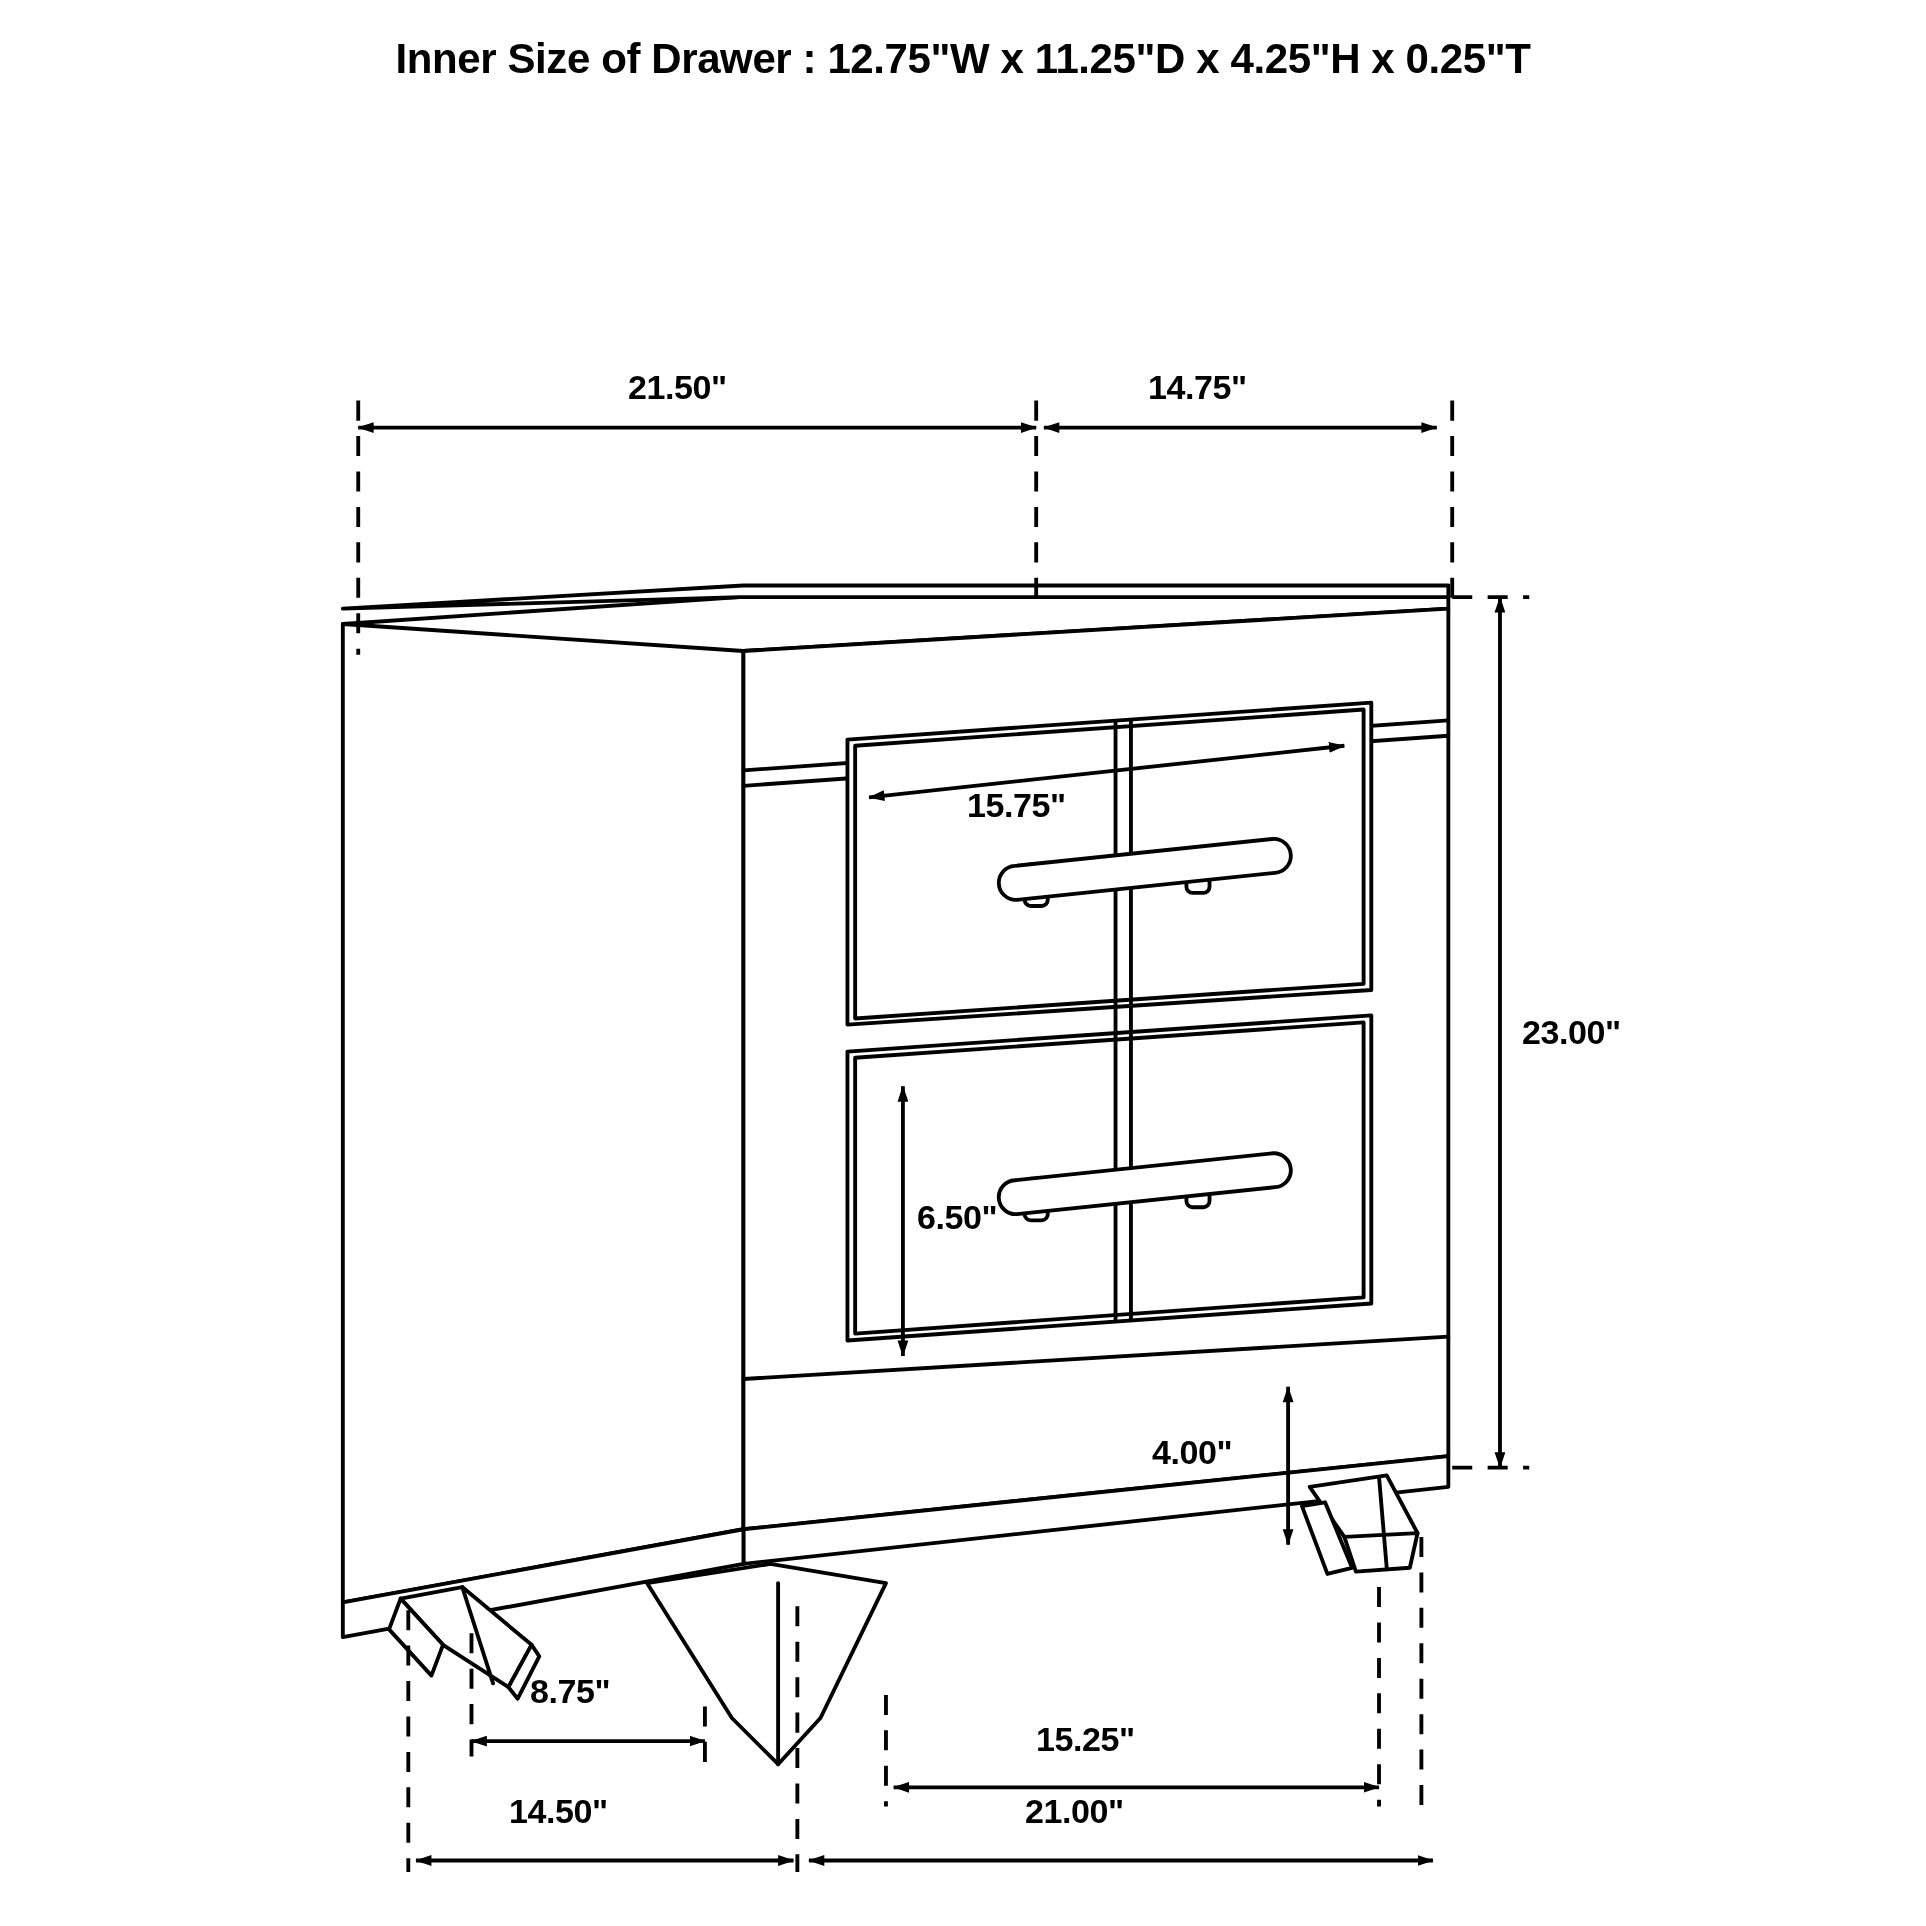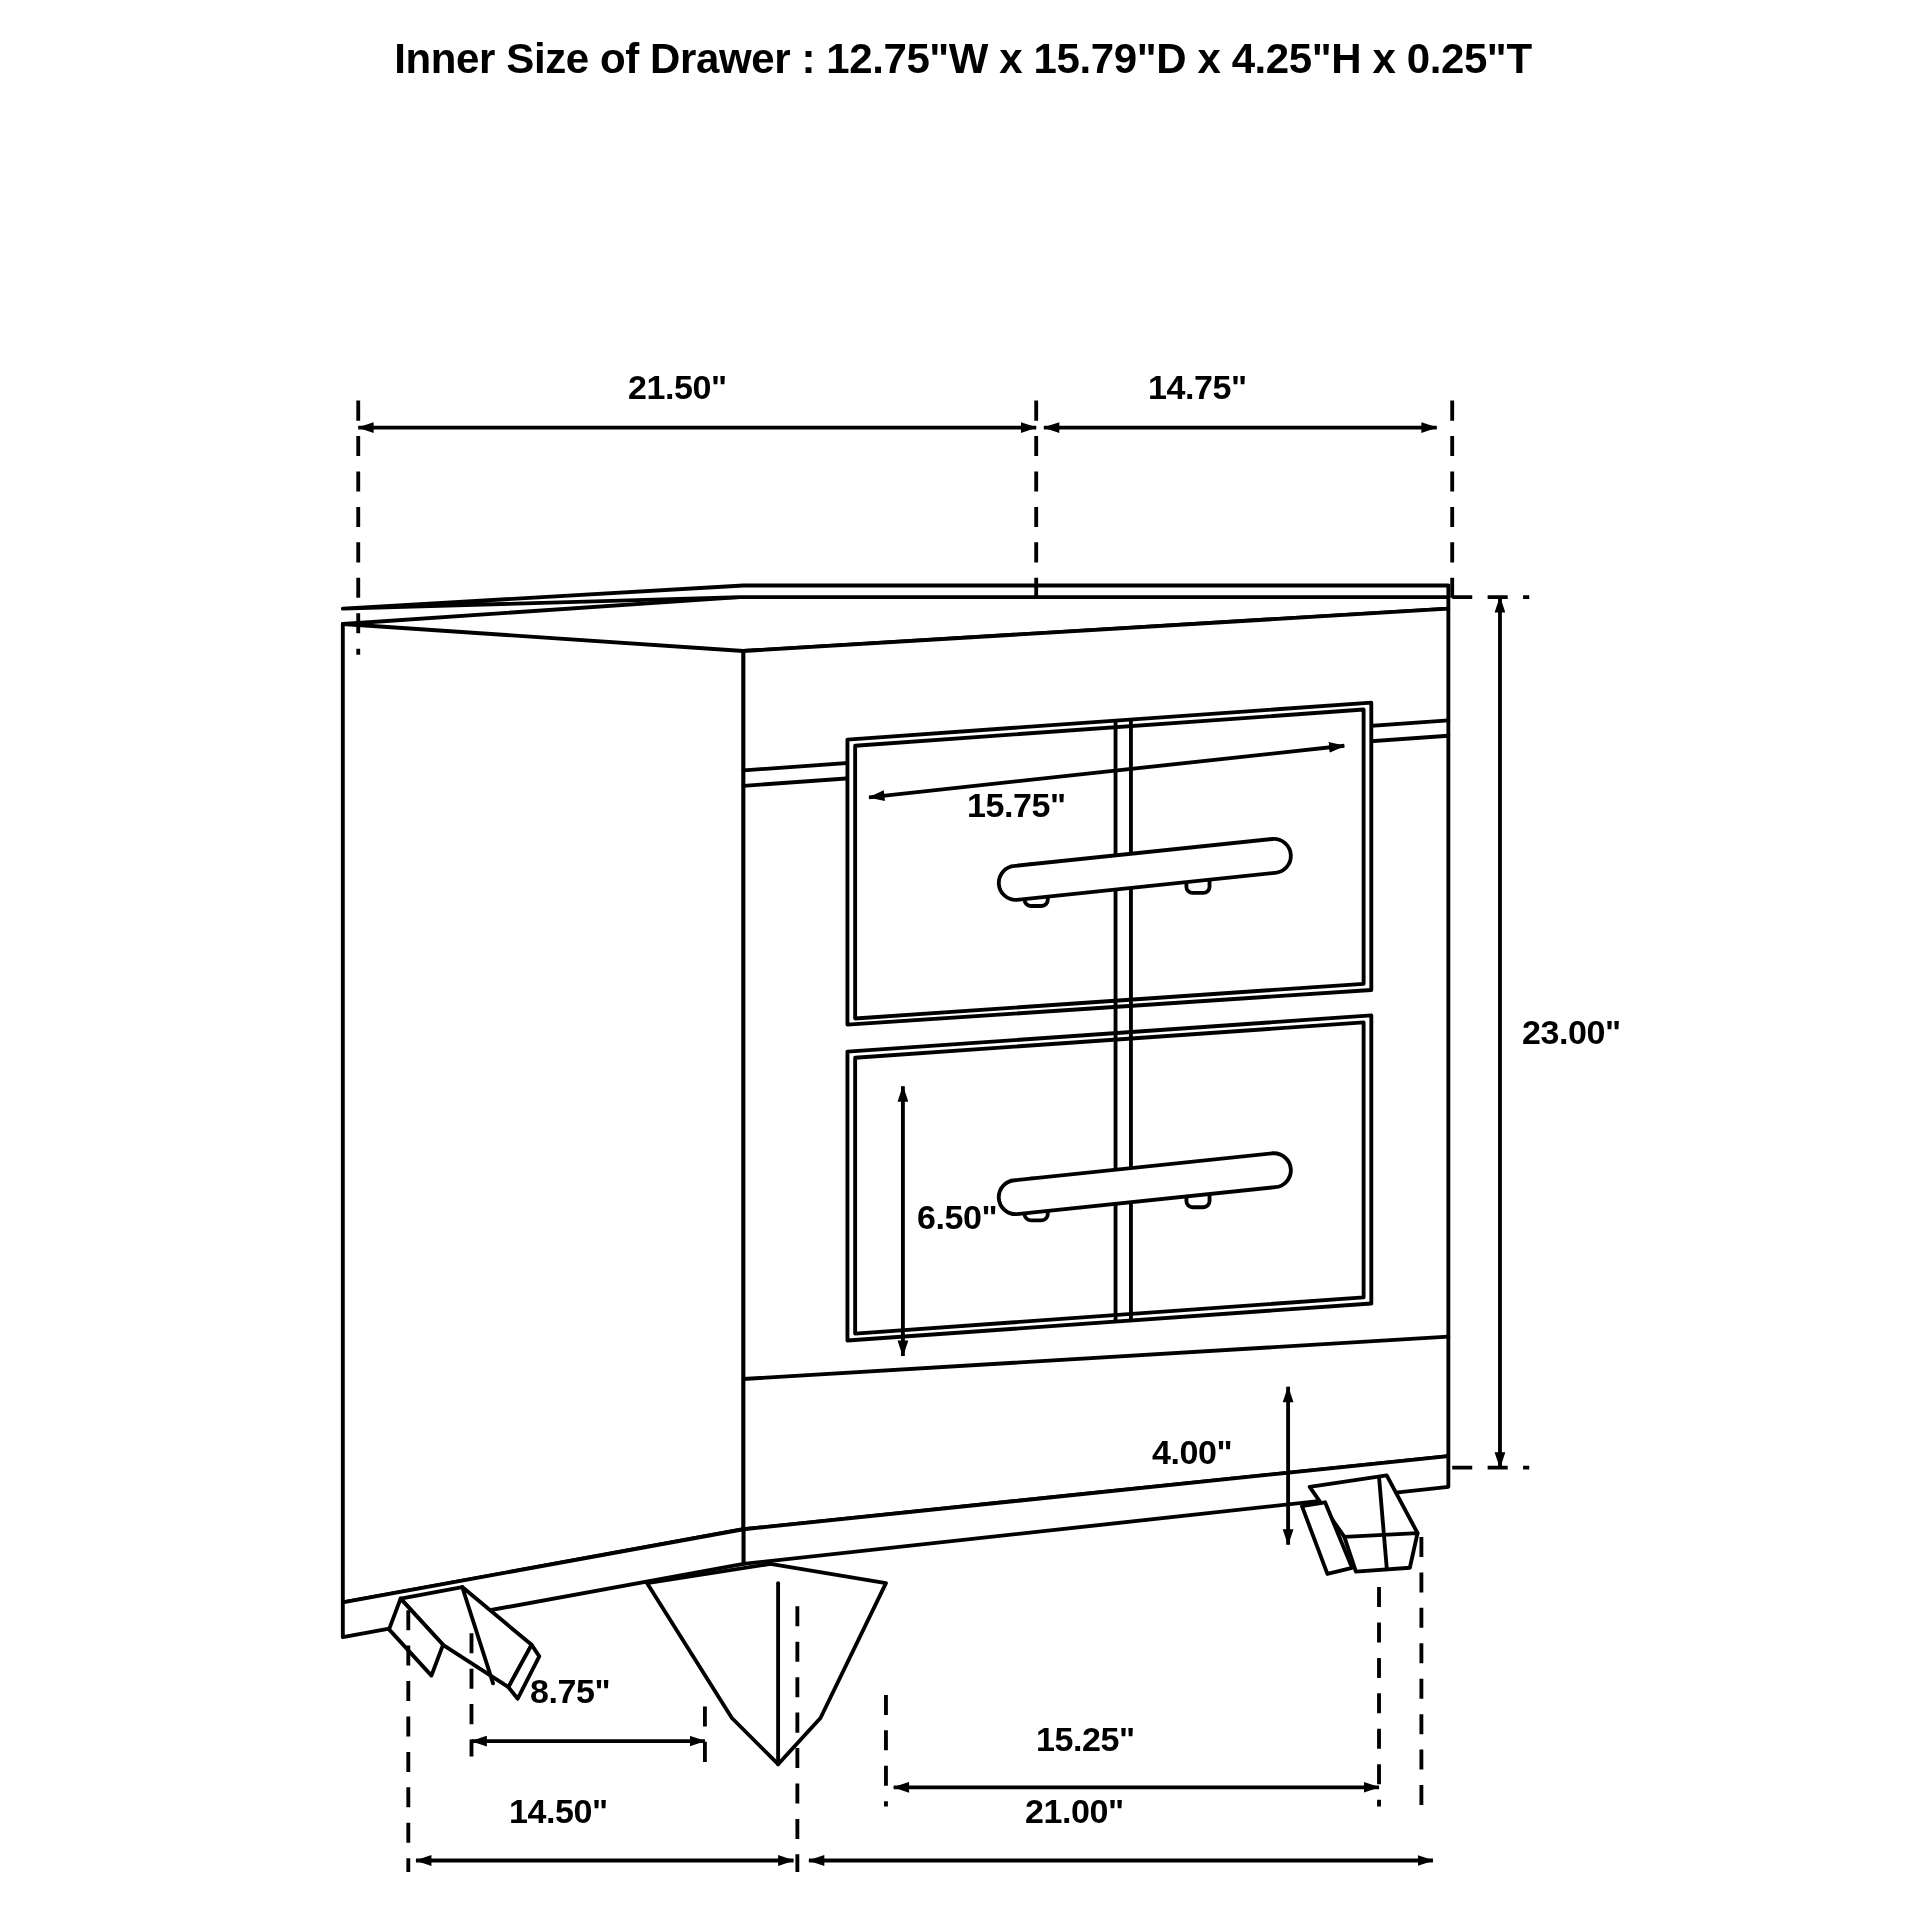--- a/index.html
+++ b/index.html
@@ -44,21 +44,21 @@
     font-weight: bold;
     white-space: nowrap;
     letter-spacing: -0.4px;
   }
 </style>
 </head>
 <body>
 
 <div id="stage">
 
-  <div id="title">Inner Size of Drawer : 12.75"W x 15.79"D x 4.25"H x 0.25"T</div>
+  <div id="title">Inner Size of Drawer : 12.75"W x 11.25"D x 4.25"H x 0.25"T</div>
 
   <svg id="drawing" viewBox="0 0 2500 2500">
     <defs>
       <marker id="arrEnd" markerWidth="22" markerHeight="22" refX="20" refY="7" orient="auto" markerUnits="userSpaceOnUse">
         <path d="M0,0 L21,7 L0,14 z" fill="#000"></path>
       </marker>
       <marker id="arrStart" markerWidth="22" markerHeight="22" refX="1" refY="7" orient="auto" markerUnits="userSpaceOnUse">
         <path d="M21,0 L0,7 L21,14 z" fill="#000"></path>
       </marker>
     </defs>

